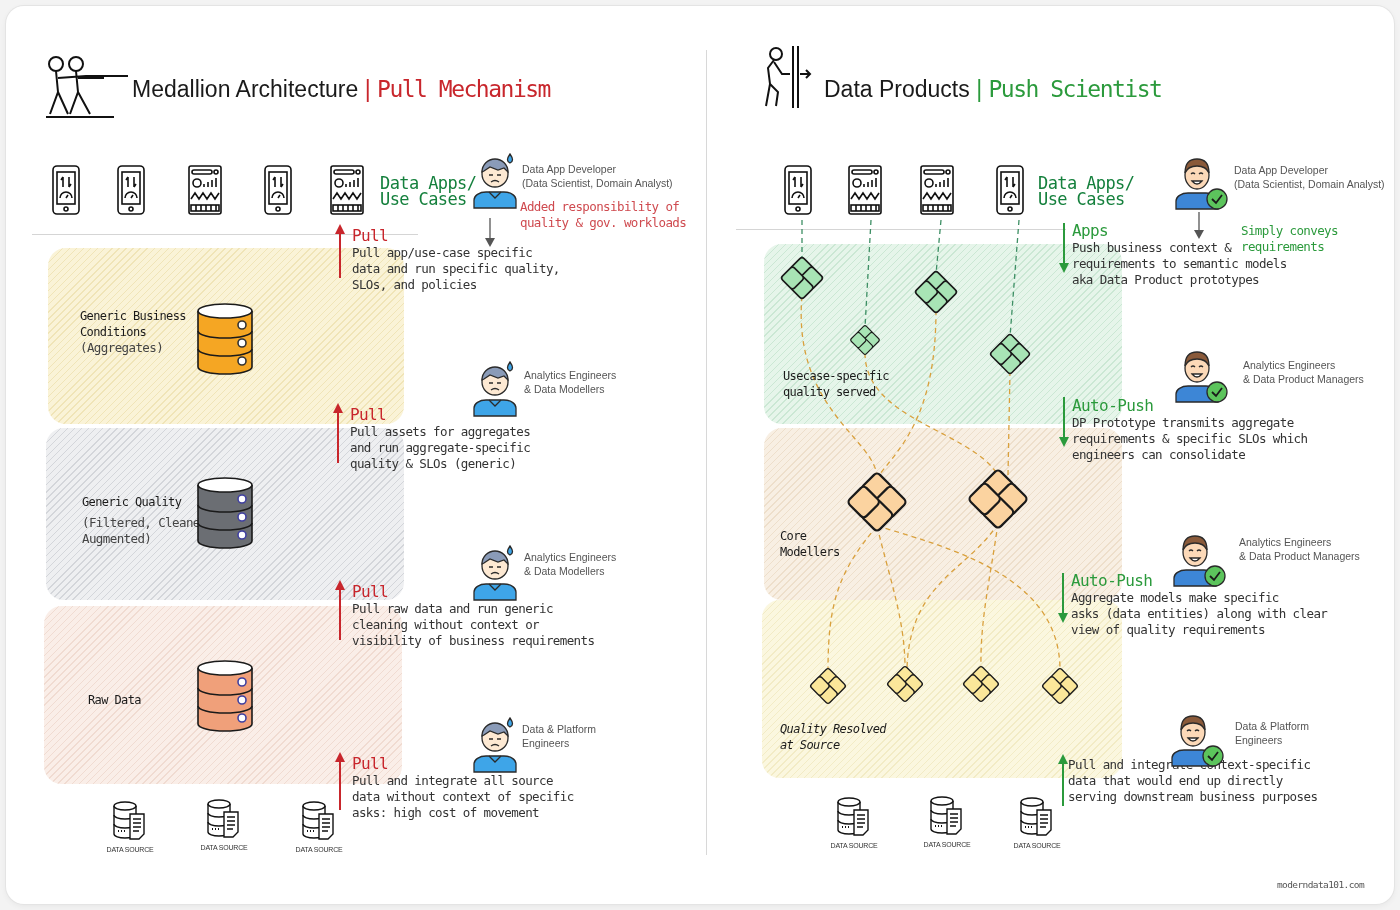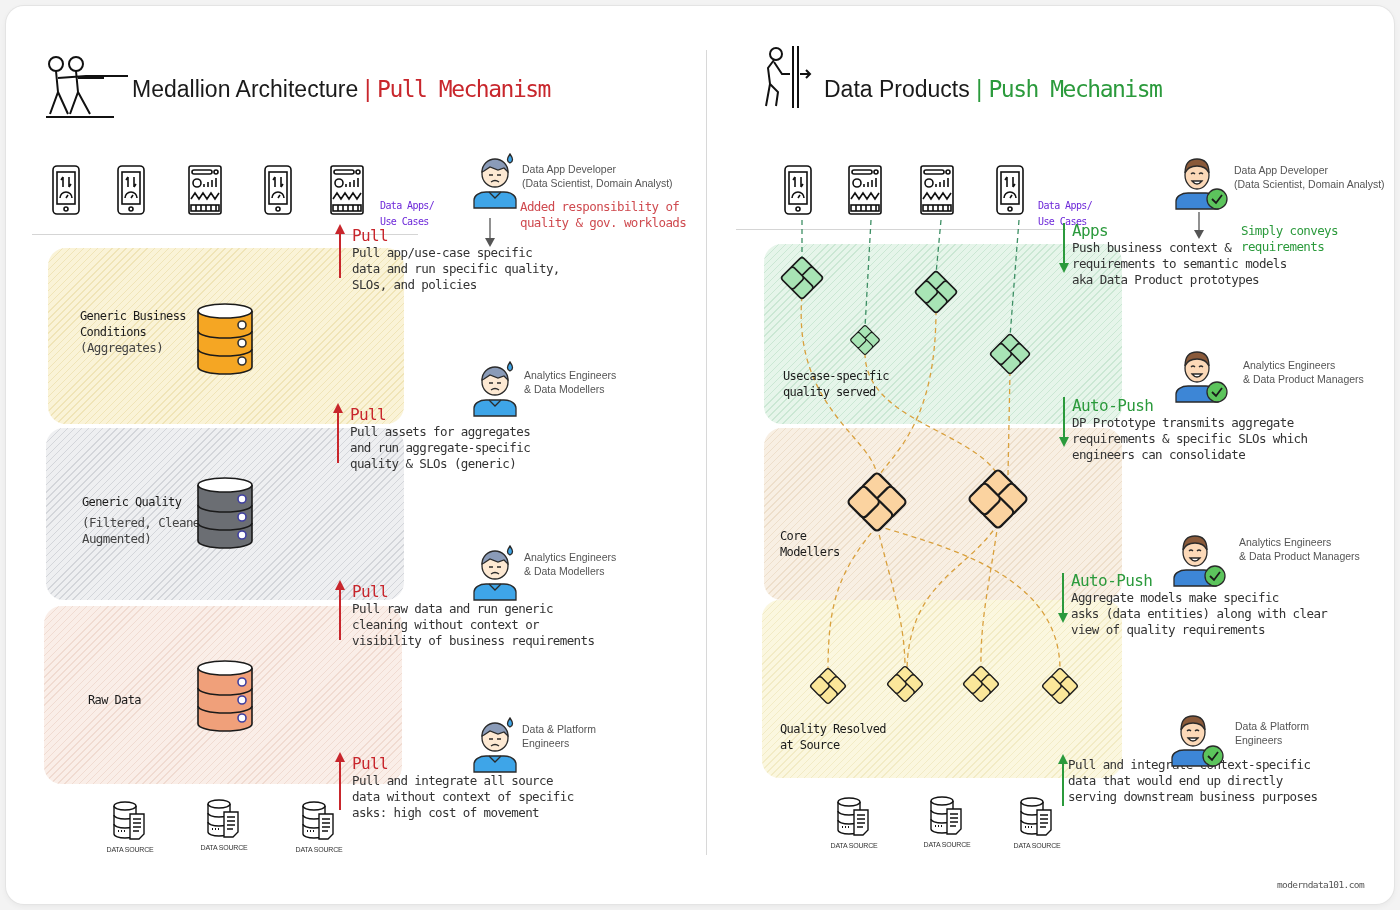--- a/index.html
+++ b/index.html
@@ -20,21 +20,21 @@
   .hatch-peach { background-color: #faeee8; background-image: repeating-linear-gradient(135deg, rgba(215,170,150,0.28) 0 1px, transparent 1px 5px); }
   .hatch-green { background-color: #e6f5ea; background-image: repeating-linear-gradient(135deg, rgba(140,200,160,0.30) 0 1px, transparent 1px 5px); }
   .hatch-orange { background-color: #f8efe3; background-image: repeating-linear-gradient(135deg, rgba(210,180,140,0.28) 0 1px, transparent 1px 5px); }
   .hatch-lyellow { background-color: #fbf7df; background-image: repeating-linear-gradient(135deg, rgba(220,205,130,0.28) 0 1px, transparent 1px 5px); }
   .layer-label { font-size: 12px; line-height: 16px; color: #1a1a1a; }
   .layer-sub { font-size: 12.5px; line-height: 16px; color: #444; }
   .step-title { font-size: 16px; }
   .step-text { font-size: 12.5px; line-height: 16px; color: #333; white-space: nowrap; }
   .role { font-size: 10.5px; line-height: 14px; color: #555; white-space: nowrap; }
   .role-note { font-size: 12.5px; line-height: 16px; white-space: nowrap; }
-  .apps-label { font-size: 10px; line-height: 16px; color: #6d28d9; margin-top: 23px; }
+  .apps-label { font-size: 17px; line-height: 16px; color: #15803d; }
   .ds-label { font-size: 7px; color: #333; letter-spacing: -0.2px; text-align: center; width: 60px; }
   .footer { font-size: 9.5px; color: #555; }
   svg { overflow: visible; }
 </style>
 </head>
 <body>
 
 <div class="card"></div>
 
 <div>
@@ -323,21 +323,21 @@
       <path d="M14 16 L8 24 L10 40 L6 62 M10 40 L18 48 L16 62"></path>
       <path d="M14 18 L22 30 L30 30"></path>
       <line x1="33" y1="2" x2="33" y2="64"></line>
       <line x1="38" y1="2" x2="38" y2="64"></line>
       <path d="M40 30 L50 30 M46 26 L50 30 L46 34"></path>
     </g>
   </svg>
   <div class="abs title" style="left:824px;top:76px;">
     <span>Data Products</span>
     <span class="green">|</span>
-    <span class="green mech">Push Mechanism</span>
+    <span class="green mech">Push Scientist</span>
   </div>
 
   <div class="abs" style="left:782px;top:165px;">
     <svg width="260" height="52" viewBox="0 0 260 52" id="right-apps-svg">
         <g transform="translate(2,0)" fill="none" stroke="#111" stroke-width="1.6">
           <rect x="1" y="1" width="26" height="48" rx="4"></rect>
           <rect x="5" y="7" width="18" height="32"></rect>
           <circle cx="14" cy="44" r="2"></circle>
           <path d="M11 12 v10 M11 12 l-2 3 M17 22 v-10 M17 22 l2 -3"></path>
           <path d="M8 33 a6 6 0 0 1 12 0 M14 33 l2 -3"></path>
@@ -458,21 +458,21 @@
     </svg>
 
   <div class="abs hand" style="left:783px;top:368px;">
     <div class="layer-label">Usecase-specific</div>
     <div class="layer-label">quality served</div>
   </div>
   <div class="abs hand" style="left:780px;top:528px;">
     <div class="layer-label">Core</div>
     <div class="layer-label">Modellers</div>
   </div>
-  <div class="abs hand" style="left:780px;top:721px;">
+  <div class="abs hand" style="left:780px;top:721px;font-style:italic;">
     <div class="layer-label">Quality Resolved</div>
     <div class="layer-label">at Source</div>
   </div>
 
   <svg class="abs" style="left:1058px;top:223px;" width="12" height="52">
       <line x1="6" y1="0" x2="6" y2="42" stroke="#2b9a3c" stroke-width="2"></line>
       <polygon points="1,40 6,50 11,40" fill="#2b9a3c"></polygon>
     </svg>
   <div class="abs hand" style="left:1072px;top:221px;">
     <div class="step-title green">Apps</div>

